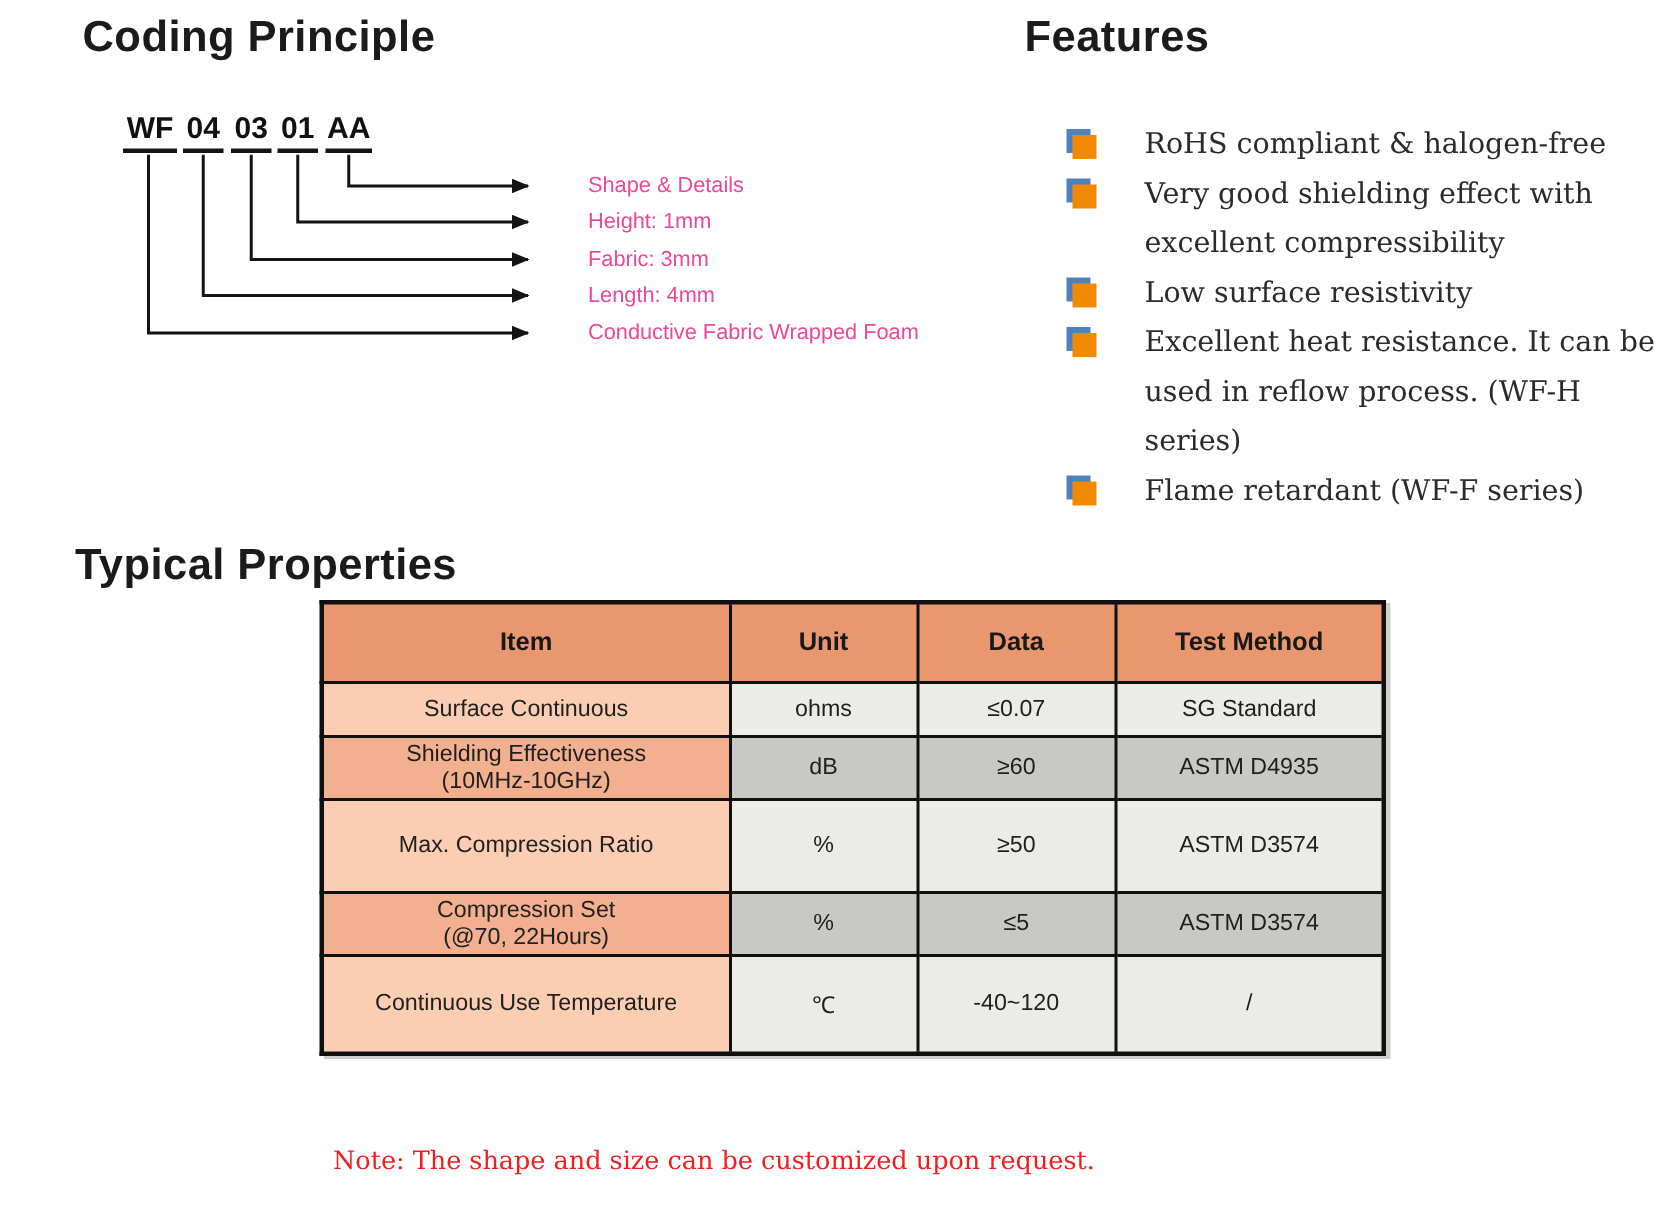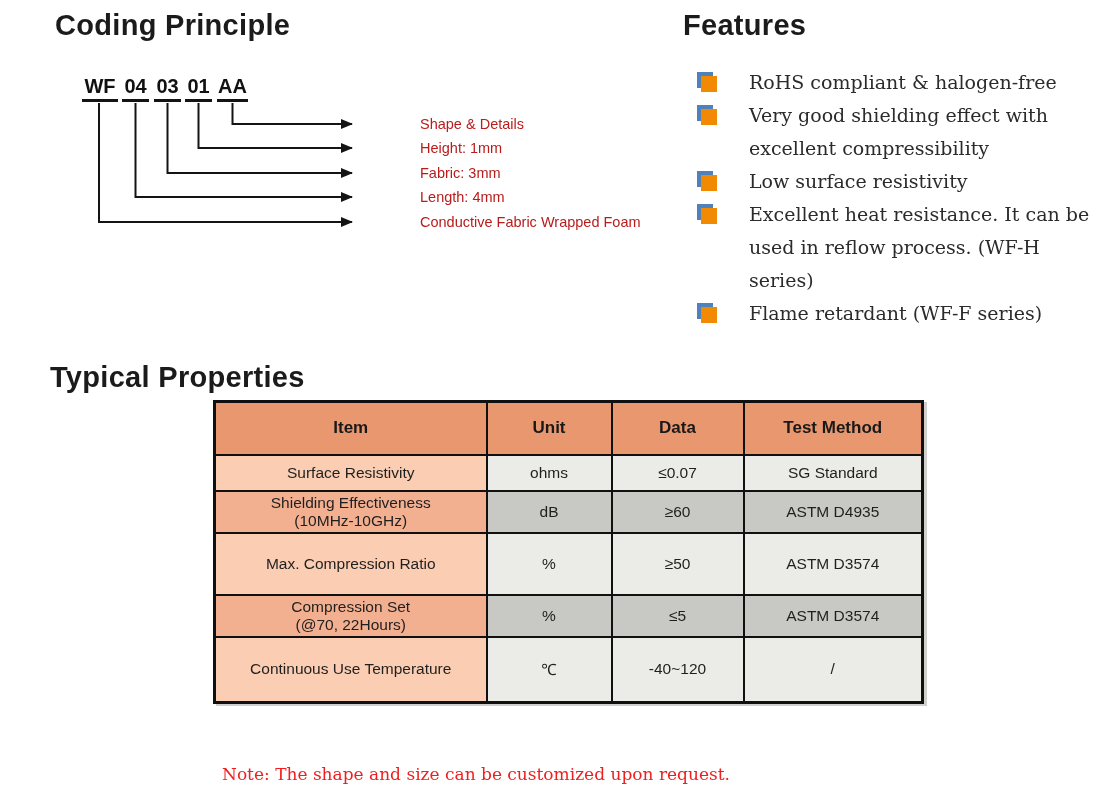--- a/index.html
+++ b/index.html
@@ -22,27 +22,27 @@
     border-bottom:3px solid #141414;padding-bottom:1px;line-height:24px;
   }
   .s0{left:2px;width:36px;}
   .s1{left:42px;width:27px;}
   .s2{left:74px;width:27px;}
   .s3{left:105px;width:27px;}
   .s4{left:137px;width:31px;}
   #diagram-svg{position:absolute;left:0;top:29px;width:320px;height:140px;}
   #diagram-svg path.cline{stroke:#141414;stroke-width:2;fill:none;}
   .dlabel{
-    position:absolute;left:312px;font-size:14.5px;color:#b91c1c;white-space:nowrap;
-    font-family:"Liberation Sans",sans-serif;line-height:18px;margin-left:28px;
+    position:absolute;left:312px;font-size:14.5px;color:#ec4899;white-space:nowrap;
+    font-family:"Liberation Sans",sans-serif;line-height:18px;
   }
   .l0{top:41px;}.l1{top:65px;}.l2{top:90px;}.l3{top:114px;}.l4{top:139px;}
 
   
-  #features-list{position:absolute;left:697px;top:66px;width:410px;margin:0;padding:0;list-style:none;}
+  #features-list{position:absolute;left:697px;top:66px;width:410px;margin:14px;padding:0;list-style:none;}
   #features-list li{display:flex;align-items:flex-start;}
   .bullet{
     position:relative;flex:0 0 16px;width:16px;height:16px;margin-top:6px;margin-right:36px;
     background:#4f81bd; 
   }
   .bullet::after{
     content:"";position:absolute;left:4px;top:4px;width:16px;height:16px;background:#f18a00;
   }
   .ftext{
     font-family:"DejaVu Serif","Liberation Serif",serif;font-size:19px;line-height:33px;
@@ -152,21 +152,21 @@
     <thead>
       <tr>
         <th>Item</th>
         <th>Unit</th>
         <th>Data</th>
         <th>Test Method</th>
       </tr>
     </thead>
     <tbody>
       <tr>
-        <td>Surface Resistivity</td>
+        <td>Surface Continuous</td>
         <td>ohms</td>
         <td>≤0.07</td>
         <td>SG Standard</td>
       </tr>
       <tr>
         <td>Shielding Effectiveness
 (10MHz-10GHz)</td>
         <td>dB</td>
         <td>≥60</td>
         <td>ASTM D4935</td>

